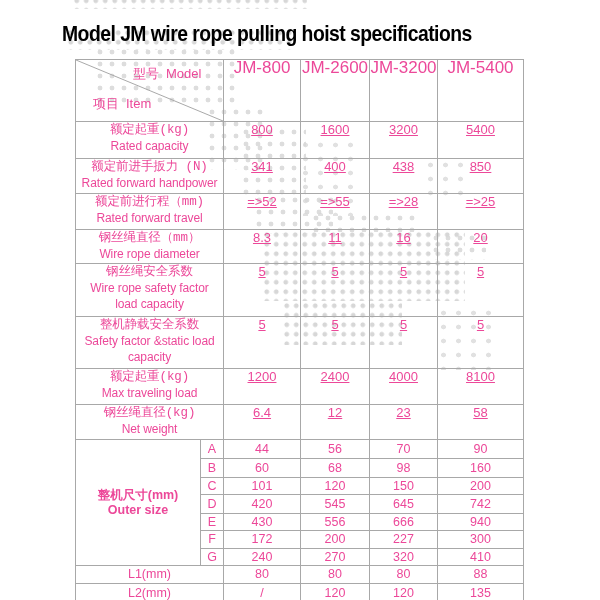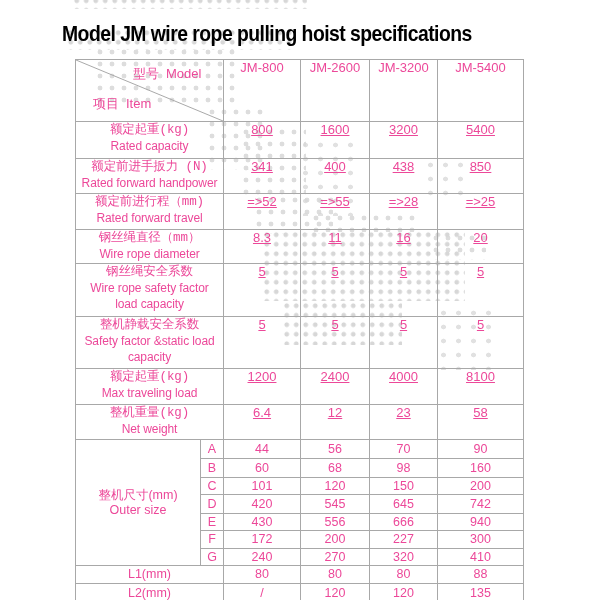--- a/index.html
+++ b/index.html
@@ -31,26 +31,26 @@
   }
   table.spec td{
     border:1px solid #a8a8a8;text-align:center;vertical-align:top;
     padding:0;line-height:16px;overflow:hidden;
   }
   td.corner-cell{position:relative;padding:0;}
   .corner-cell svg{position:absolute;left:0;top:0;width:100%;height:100%;}
   .corner-model{position:absolute;top:6px;left:57px;white-space:nowrap;font-size:13px;}
   .corner-item{position:absolute;bottom:9px;left:17px;white-space:nowrap;font-size:13px;}
   .corner-model .en,.corner-item .en{margin-left:7px;}
-  td.model-cell{padding-top:8px;font-size:13px;}
+  td.model-cell{padding-top:8px;font-size:17px;}
   td.label-cell{font-size:12px;letter-spacing:-0.1px;padding-top:3px;}
   .label-cell .zh{font-size:12.5px;font-family:Liberation Mono, monospace;}
   .label-cell .en{white-space:pre-line;}
   td.v{padding-top:5px;text-decoration:underline;}
-  td.outer-label{vertical-align:middle;font-size:12px;}
+  td.outer-label{vertical-align:middle;font-size:12px;font-weight:bold;}
   .outer-label .zh{font-size:12.5px;}
   tr.compact td{vertical-align:middle;line-height:15px;font-size:12.5px;}
   td.dim-key{font-size:12.5px;}
 </style>
 </head>
 <body>
 
 <div class="dots" style="left:72px;top:-4px;width:235px;height:13px;"></div>
 <div class="dots" style="left:66px;top:28px;width:228px;height:22px;"></div>
 <div class="dots sparse" style="left:94px;top:46px;width:142px;height:58px;"></div>
@@ -159,21 +159,21 @@
           <div class="zh">额定起重(kg)</div>
           <div class="en">Max traveling load</div>
         </td>
     <td class="v">1200</td>
     <td class="v">2400</td>
     <td class="v">4000</td>
     <td class="v">8100</td>
   </tr>
   <tr style="height:35px">
     <td colspan="2" class="label-cell">
-          <div class="zh">整机重量(kg)</div>
+          <div class="zh">钢丝绳直径(kg)</div>
           <div class="en">Net weight</div>
         </td>
     <td class="v">6.4</td>
     <td class="v">12</td>
     <td class="v">23</td>
     <td class="v">58</td>
   </tr>
 
   <tr class="compact" style="height:19px">
     <td rowspan="7" class="outer-label">

